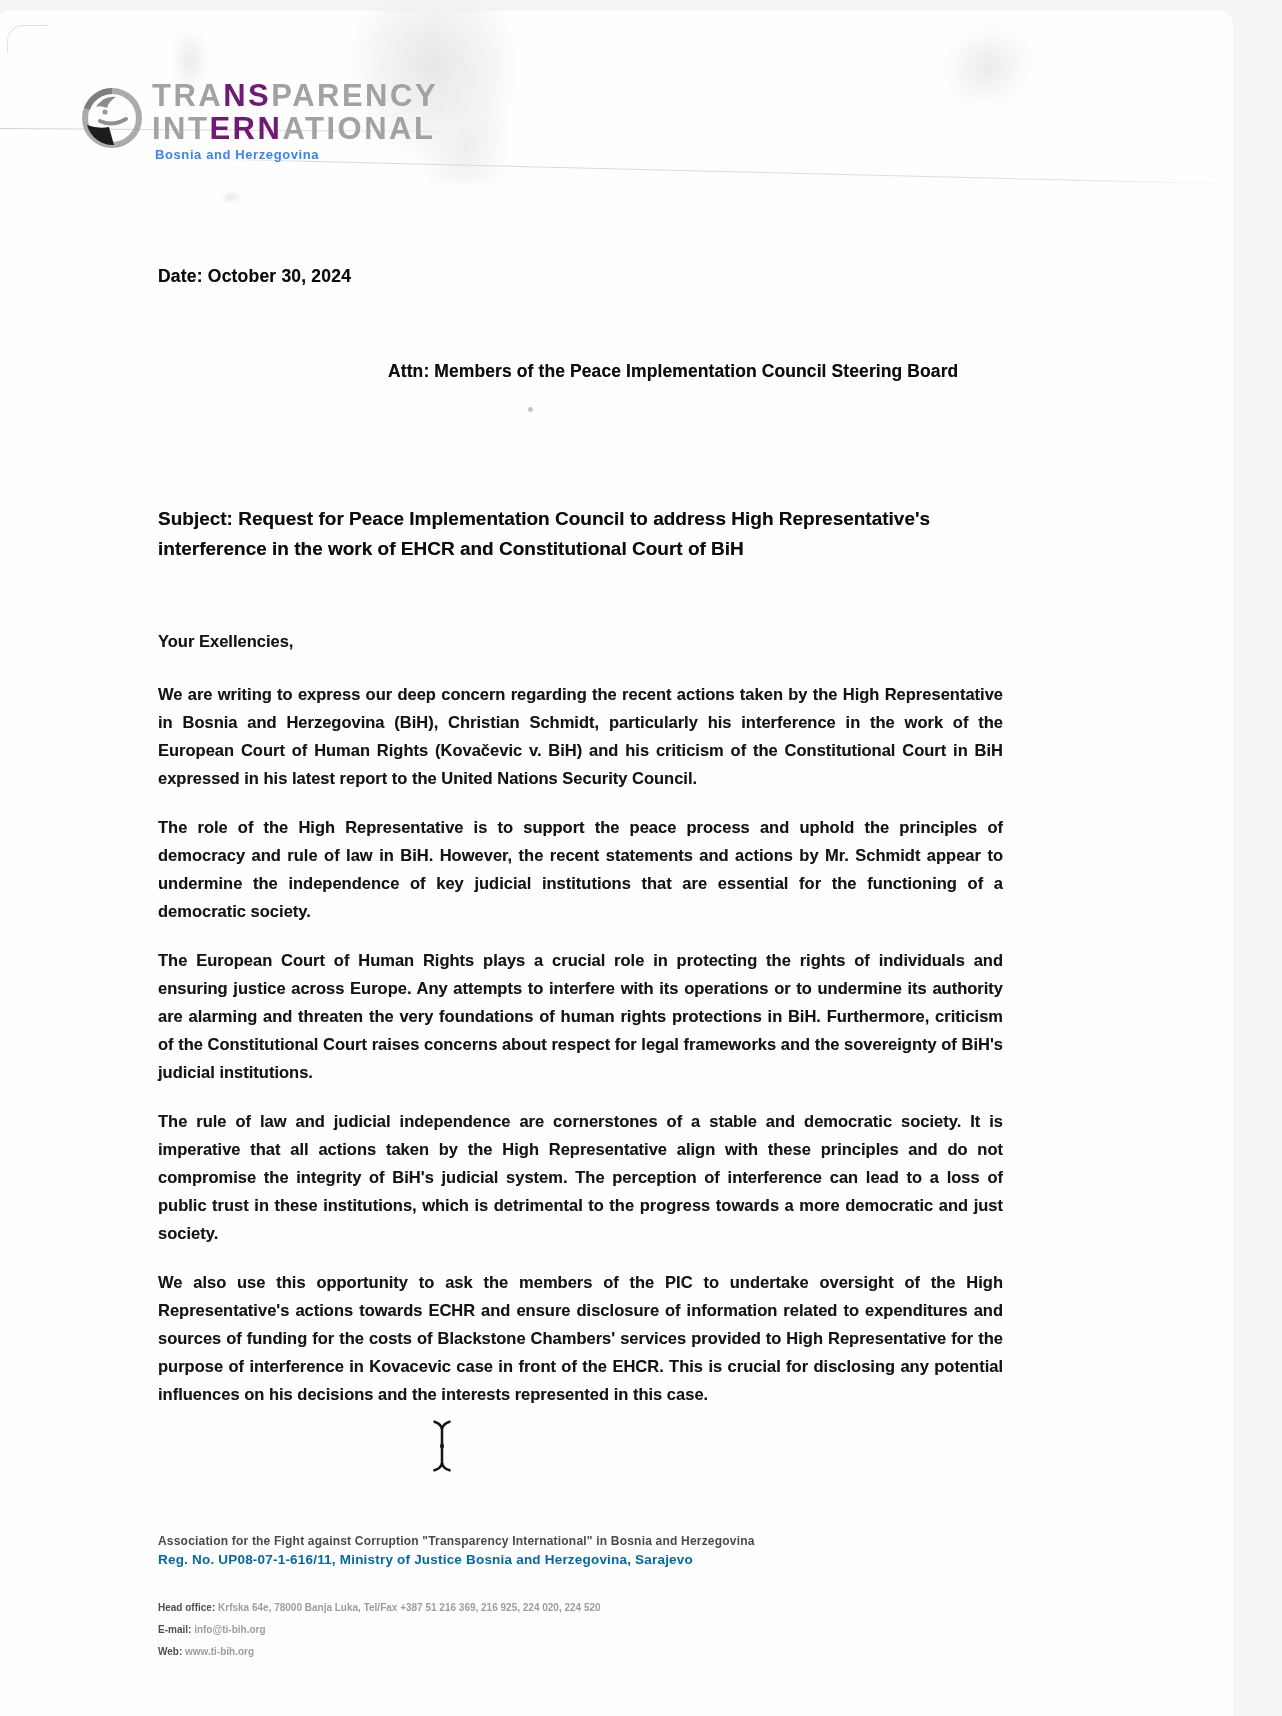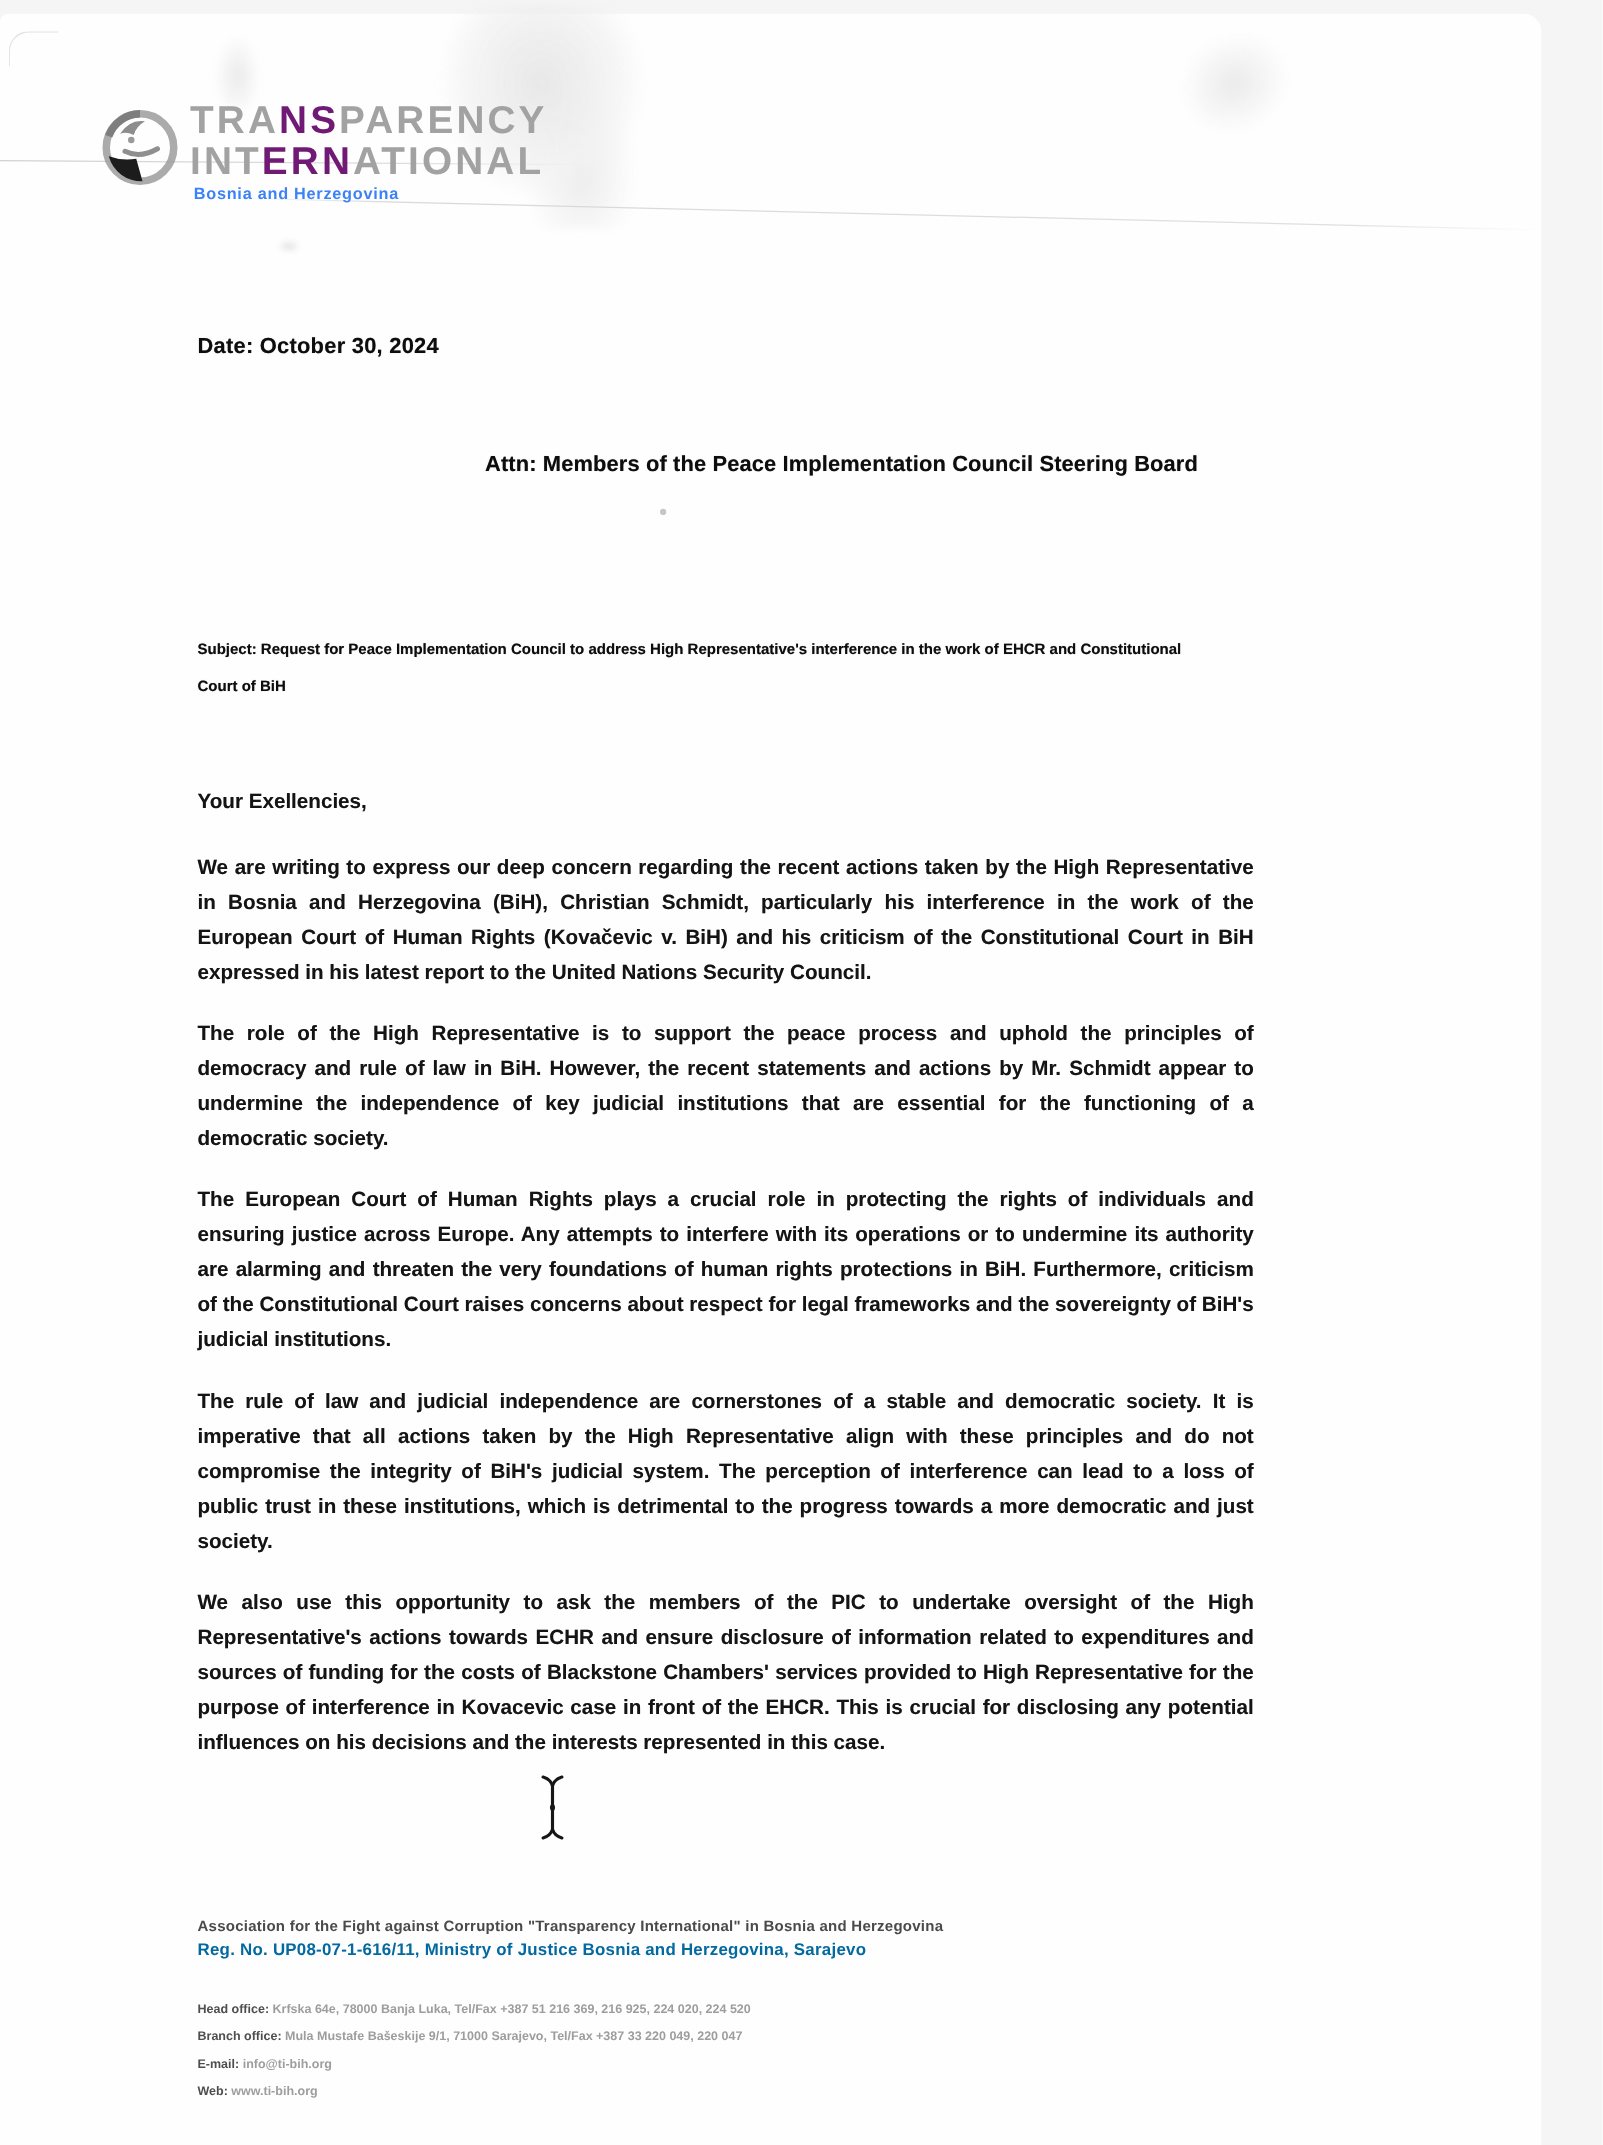--- a/index.html
+++ b/index.html
@@ -94,21 +94,21 @@
     white-space: nowrap;
   }
   .attn-line {
     position: absolute; left: 388px; top: 350px;
     font-size: 17.5px; font-weight: bold; letter-spacing: 0.1px;
     text-shadow: 0 0 0.6px rgba(0,0,0,.5);
     white-space: nowrap;
   }
   .subject-line {
     position: absolute; left: 158px; top: 493px; width: 792px;
-    font-size: 12px; font-weight: bold; line-height: 30px;
+    font-size: 19px; font-weight: bold; line-height: 30px;
     text-shadow: 0 0 0.6px rgba(0,0,0,.5);
   }
   .letter-body {
     position: absolute; left: 158px; top: 616px; width: 845px;
     font-size: 16.5px; font-weight: bold; line-height: 28px;
     color: #141414;
     text-shadow: 0 0 0.5px rgba(0,0,0,.35);
   }
   .letter-body .salutation { margin-bottom: 25px; }
   .letter-body p { text-align: justify; margin-bottom: 21px; }
@@ -190,19 +190,18 @@
         <path d="M13 52 Q15 58 22 60"></path>
       </g>
       <ellipse cx="13" cy="31" rx="2.4" ry="3.2" fill="#161616"></ellipse>
     </svg>
 
     <div class="footer-org">Association for the Fight against Corruption "Transparency International" in Bosnia and Herzegovina</div>
     <div class="footer-reg">Reg. No. UP08-07-1-616/11, Ministry of Justice Bosnia and Herzegovina, Sarajevo</div>
 
     <div class="footer-contacts">
       <div class="row"><span class="lbl">Head office:</span>&nbsp;<span class="val">Krfska 64e, 78000 Banja Luka, Tel/Fax +387 51 216 369, 216 925, 224 020, 224 520</span></div>
-      <div class="row"><span class="lbl">Branch office:</span>&nbsp;<span class="val">Mula Mustafe Bašeskije 9/1, 71000 Sarajevo, Tel/Fax +387 33 220 049, 220 047</span></div>
       <div class="row"><span class="lbl">E-mail:</span>&nbsp;<span class="val">info@ti-bih.org</span></div>
       <div class="row"><span class="lbl">Web:</span>&nbsp;<span class="val">www.ti-bih.org</span></div>
     </div>
 
   </div>
 </div>
 
 </body></html>

